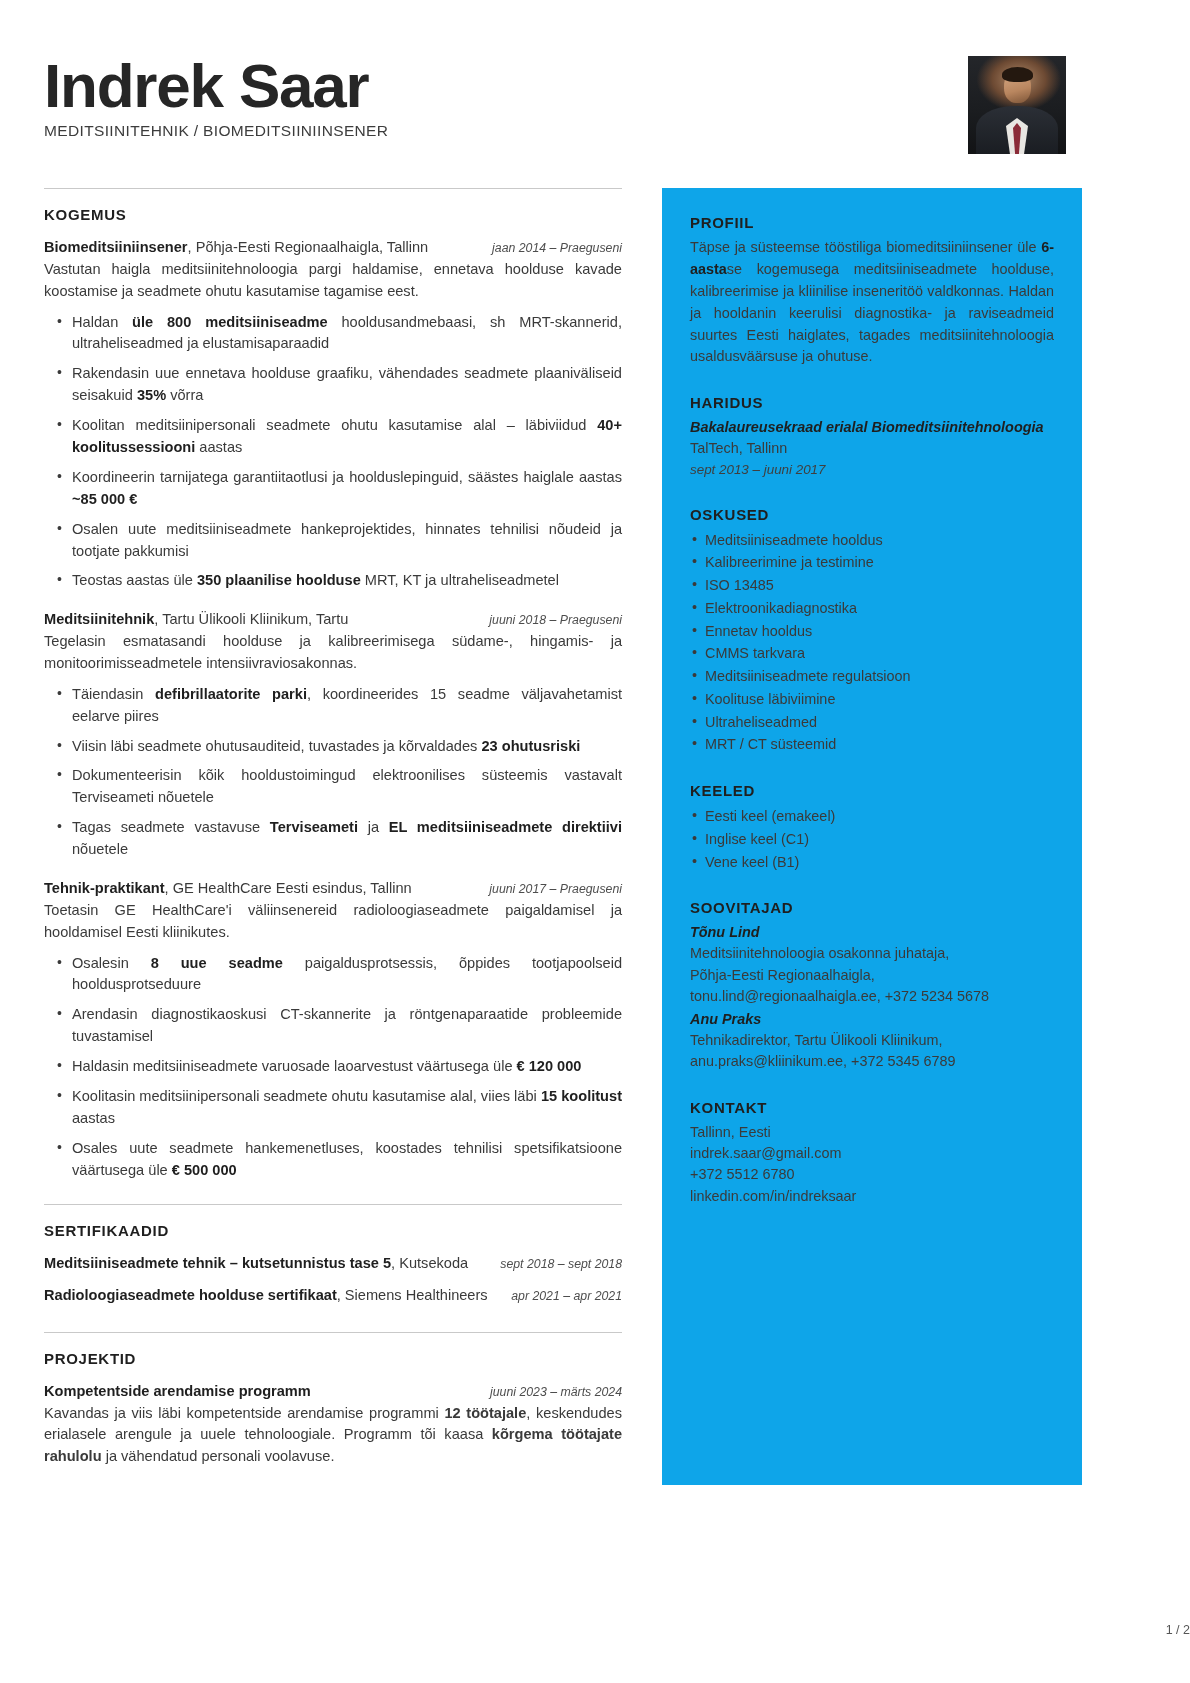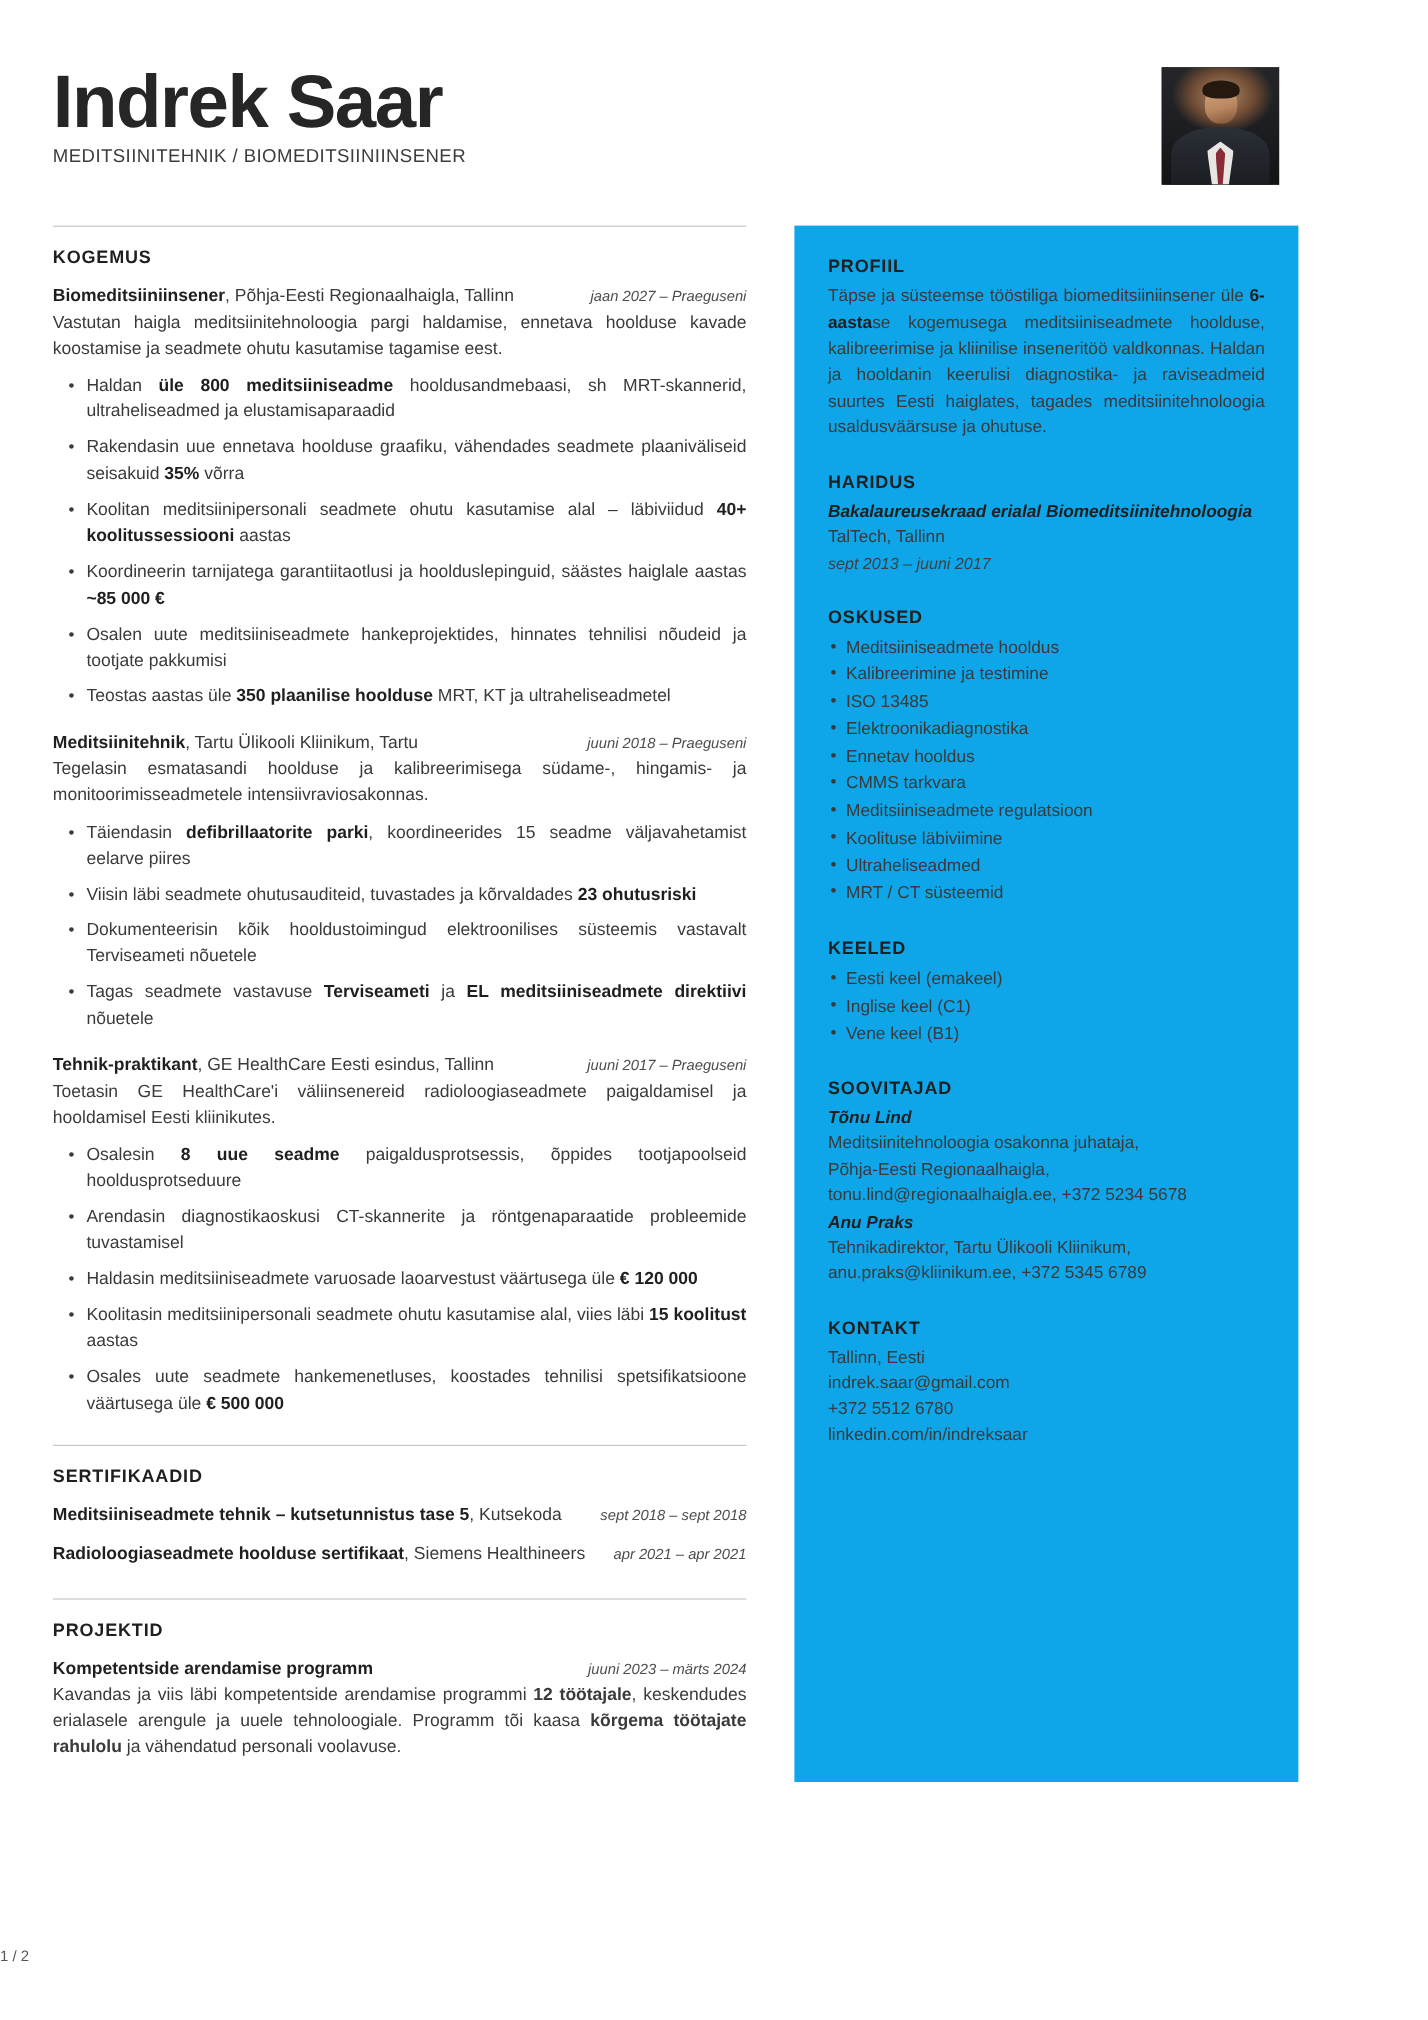--- a/index.html
+++ b/index.html
@@ -244,21 +244,21 @@
     left: 2px;
     top: -1px;
   }
   .ref-block { margin-bottom: 2px; }
 
   
   .footer {
     position: absolute;
     left: 0; right: 0;
     bottom: 46px;
-    text-align: left;
+    text-align: right;
     font-size: 12.5px;
     color: #565656;
   }
 </style>
 </head>
 <body>
 
 <div class="page">
 
   <div class="header">
@@ -280,21 +280,21 @@
 
     <div class="col-main">
 
       <div>
         <div class="sec-rule"></div>
         <div class="sec-title">KOGEMUS</div>
 
         <div class="entry">
           <div class="entry-head">
             <div class="titles"><b>Biomeditsiiniinsener</b><span>, Põhja-Eesti Regionaalhaigla, Tallinn</span></div>
-            <div class="entry-date">jaan 2027 – Praeguseni</div>
+            <div class="entry-date">jaan 2014 – Praeguseni</div>
           </div>
           <div class="entry-desc">Vastutan haigla meditsiinitehnoloogia pargi haldamise, ennetava hoolduse kavade koostamise ja seadmete ohutu kasutamise tagamise eest.</div>
           <ul class="bullets">
               <li>Haldan <b>üle 800 meditsiiniseadme</b> hooldusandmebaasi, sh MRT-skannerid, ultraheliseadmed ja elustamisaparaadid</li>
               <li>Rakendasin uue ennetava hoolduse graafiku, vähendades seadmete plaaniväliseid seisakuid <b>35%</b> võrra</li>
               <li>Koolitan meditsiinipersonali seadmete ohutu kasutamise alal – läbiviidud <b>40+ koolitussessiooni</b> aastas</li>
               <li>Koordineerin tarnijatega garantiitaotlusi ja hoolduslepinguid, säästes haiglale aastas <b>~85 000 €</b></li>
               <li>Osalen uute meditsiiniseadmete hankeprojektides, hinnates tehnilisi nõudeid ja tootjate pakkumisi</li>
               <li>Teostas aastas üle <b>350 plaanilise hoolduse</b> MRT, KT ja ultraheliseadmetel</li>
             </ul>

